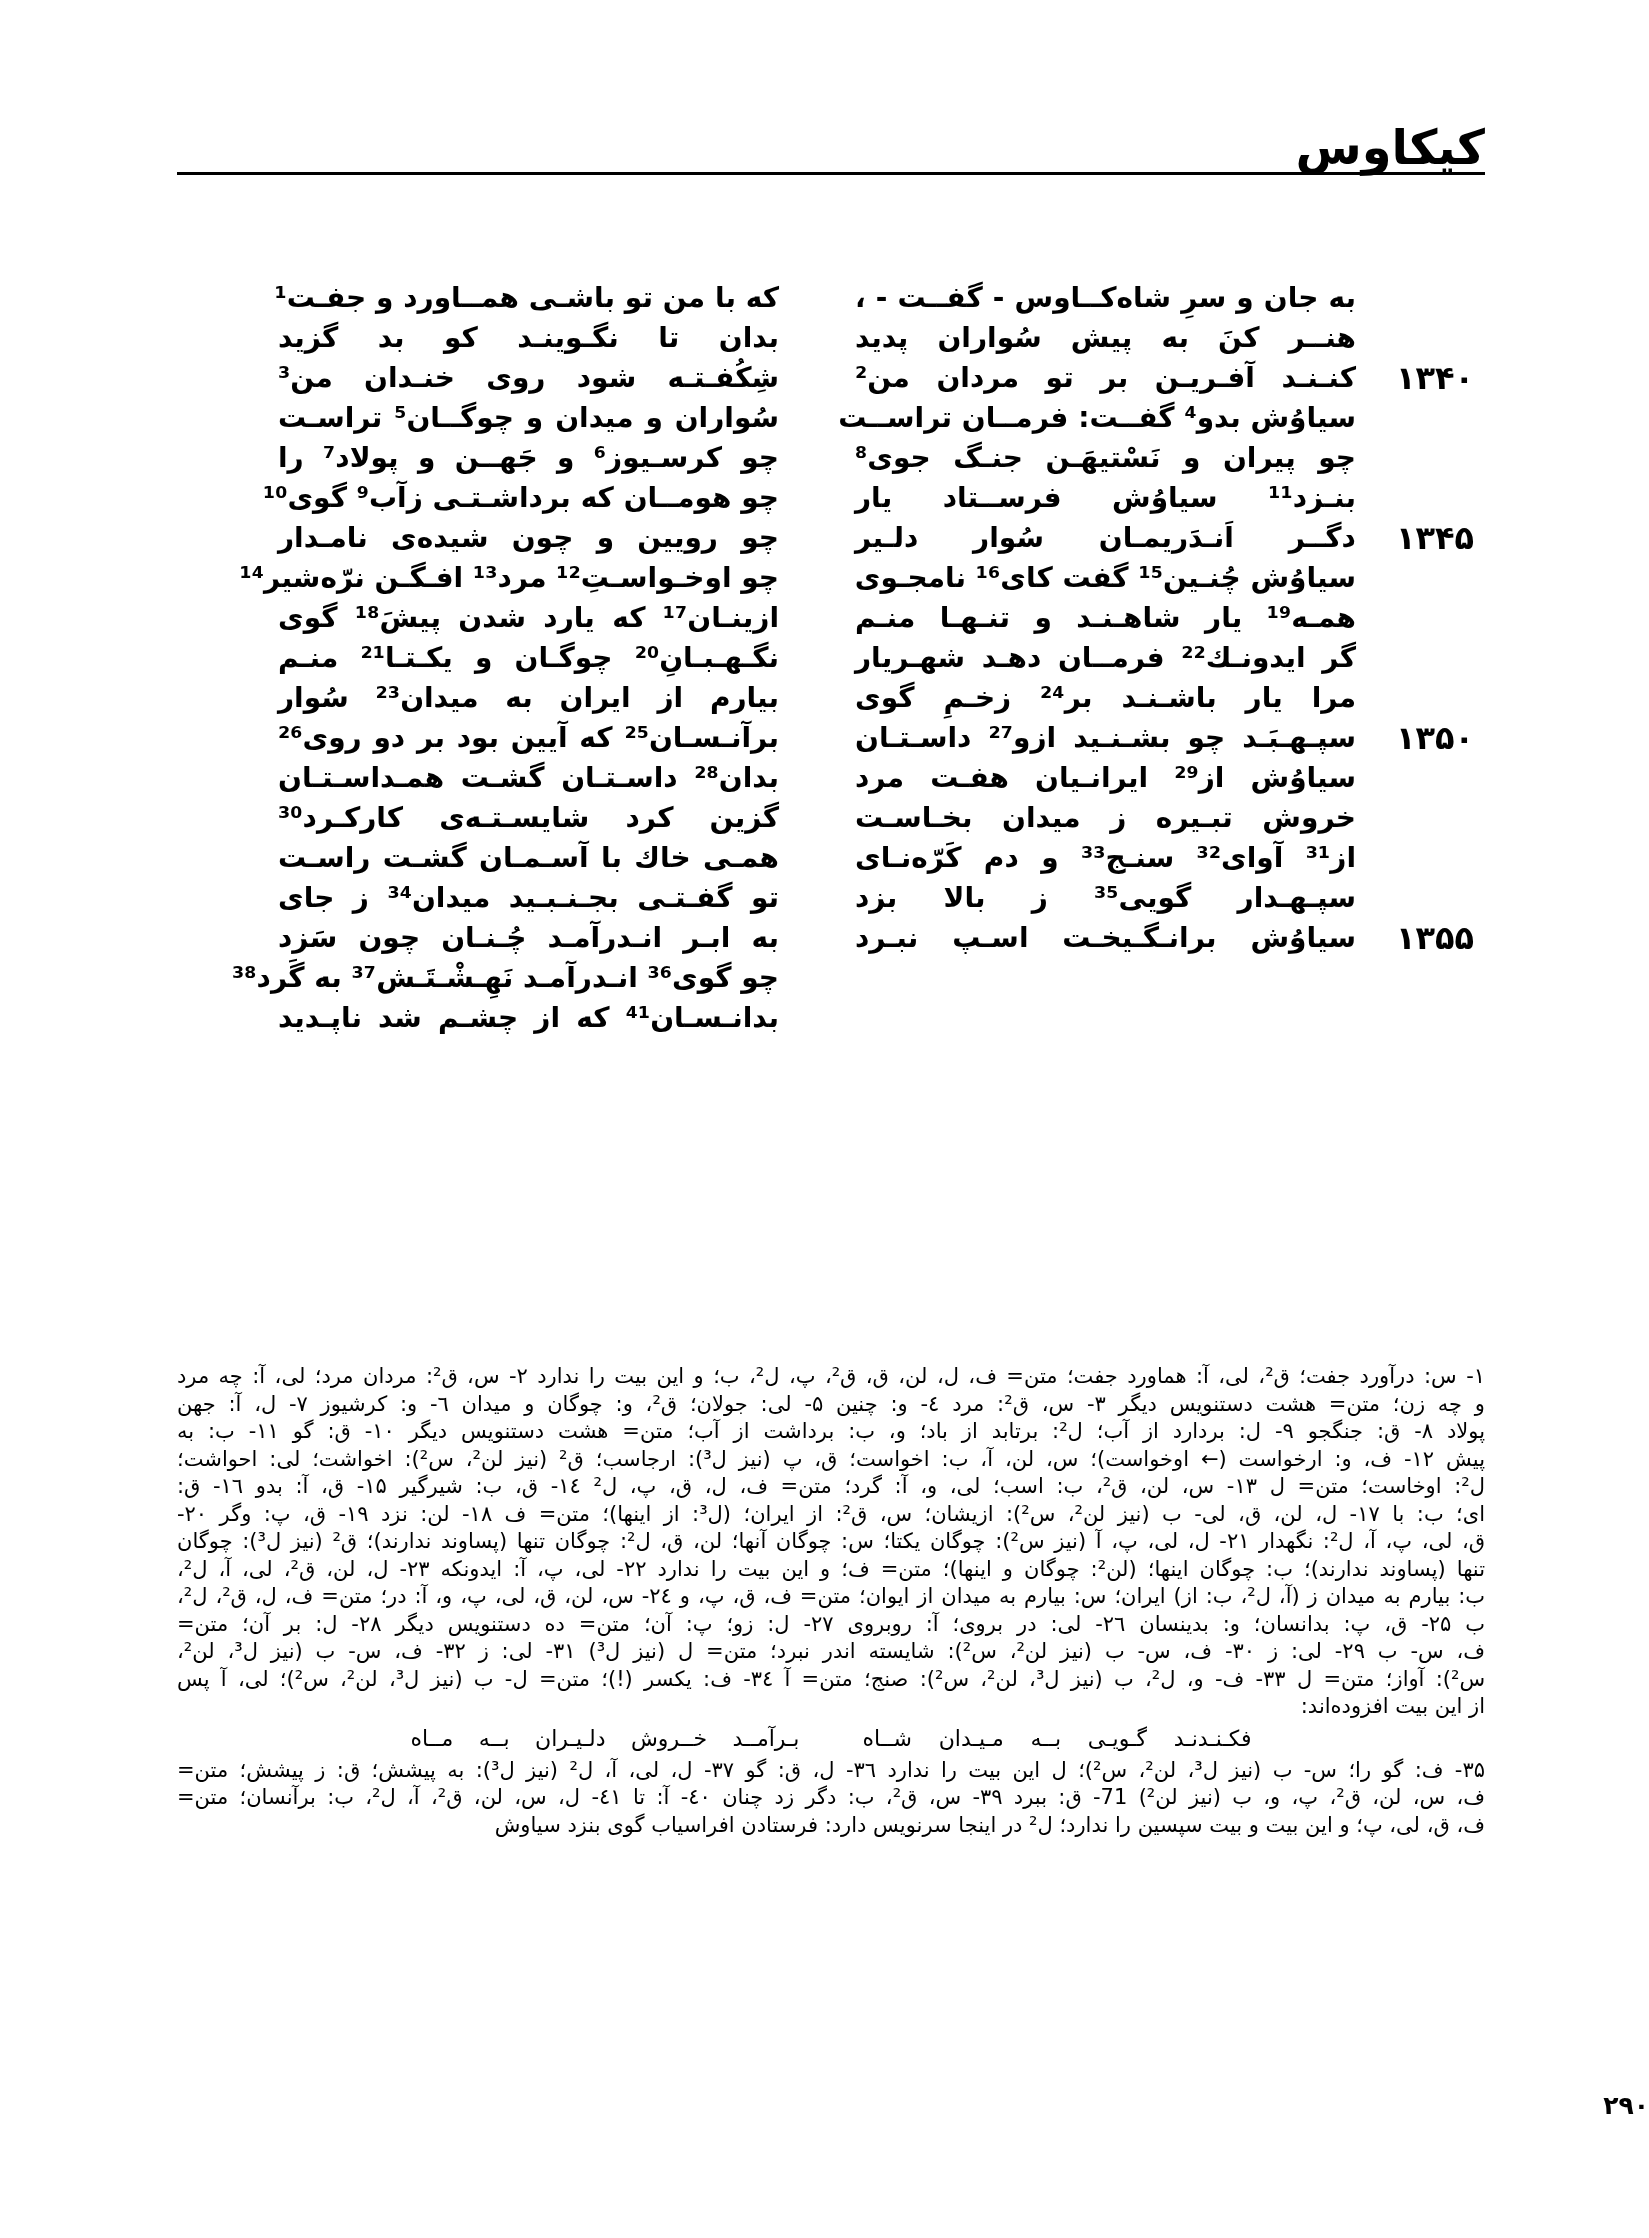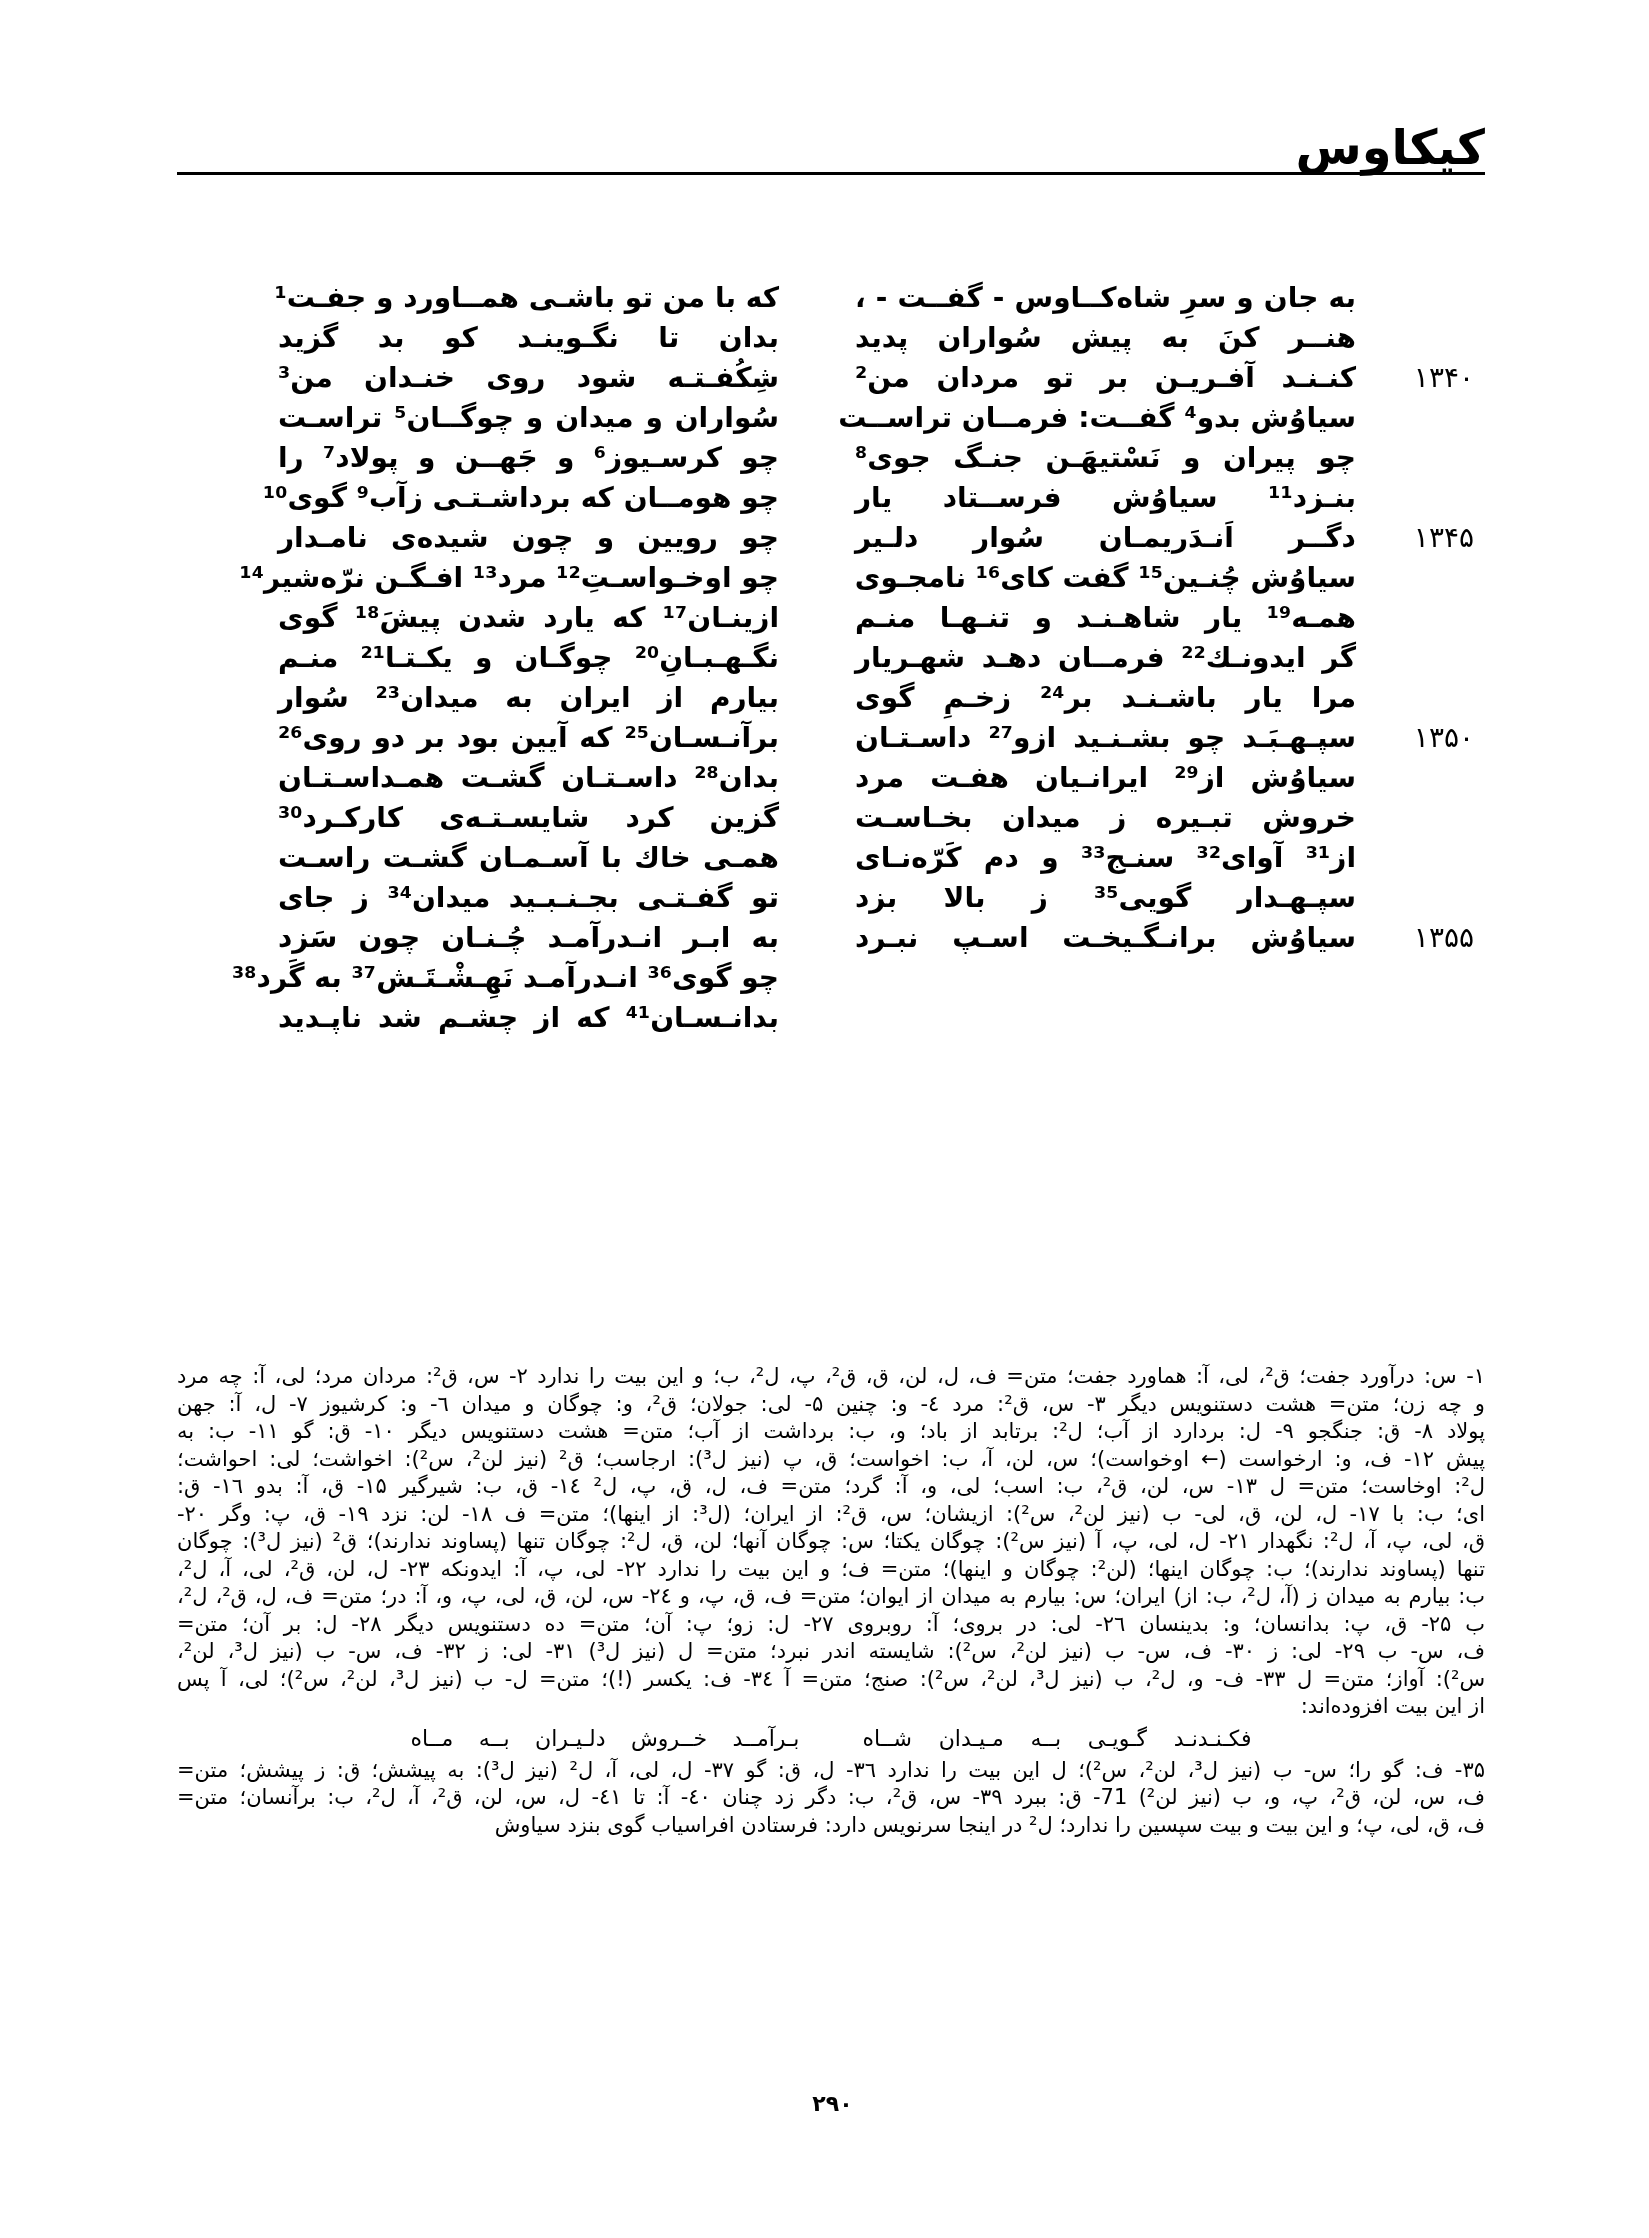--- a/index.html
+++ b/index.html
@@ -24,38 +24,38 @@
   .col-right { left: 855px; width: 501px; }
   .col-left { left: 278px; width: 501px; }
   .line {
     position: relative; height: 40px; line-height: 40px;
     font-size: 28px; font-weight: bold; white-space: nowrap;
     text-align: justify; text-align-last: justify;
   }
   .verse-num {
     position: absolute; right: -118px; top: 0; width: 83px;
     text-align: right; text-align-last: right;
-    font-size: 28px; font-weight: normal;
+    font-size: 32px; font-weight: bold;
   }
   .footnotes {
     position: absolute; left: 177px; top: 1363px; width: 1308px;
     font-size: 21px; line-height: 27.5px;
   }
   .fn-line {
     white-space: nowrap; text-align: justify; text-align-last: justify; height: 27.5px;
   }
   .fn-line.last { text-align-last: right; }
   .fn-verse {
     height: 36px; line-height: 36px; font-size: 22px; text-align: center;
     display: flex; justify-content: center; gap: 63px;
   }
   .fn-verse span { display: inline-block; width: 389px; text-align: justify; text-align-last: justify; }
   .page-number {
-    position: absolute; left: 0; right: 0; top: 2091px; text-align: center;
-    font-size: 22px; font-weight: bold; margin-left: 16px;
+    position: absolute; left: 0; right: 0; top: 2091px; 
+    font-size: 25px; font-weight: bold; margin-left: 16px;
   }
 </style>
 </head>
 <body>
 
 <div class="page-header">
   <div class="running-title">کیکاوس</div>
   <div class="header-rule"></div>
 </div>
 

